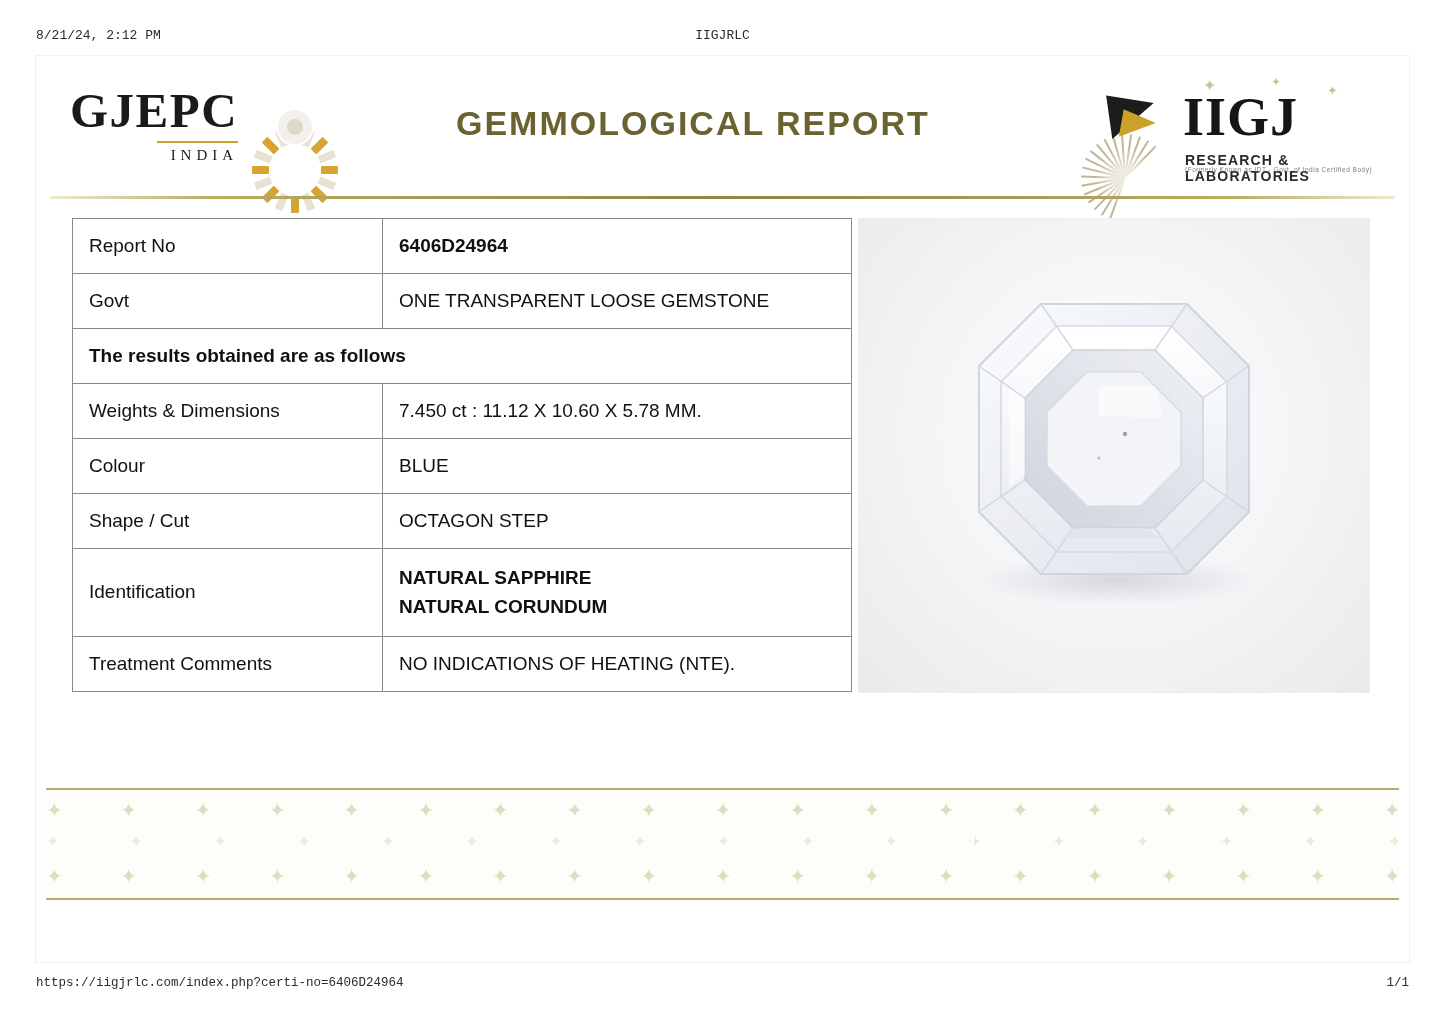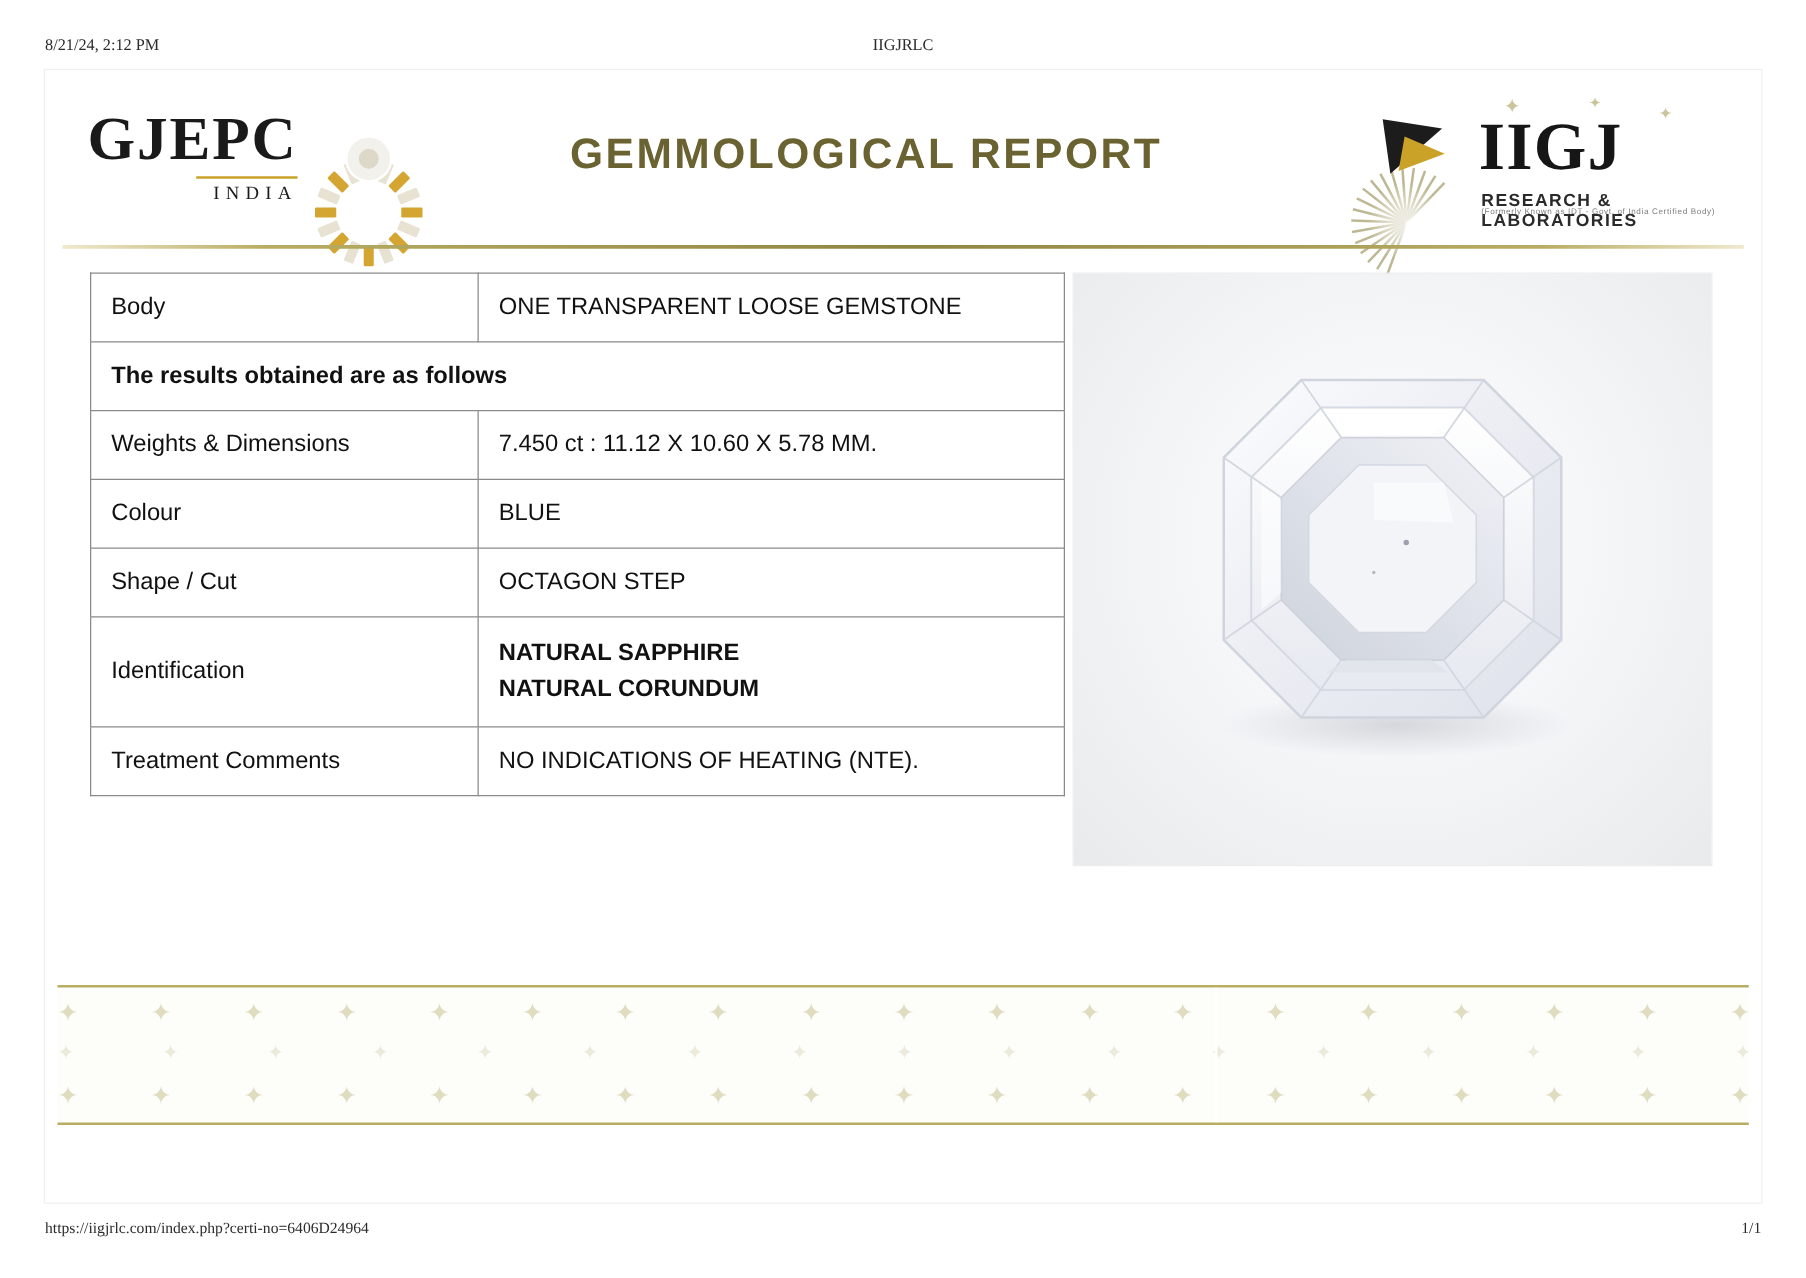--- a/index.html
+++ b/index.html
@@ -14,21 +14,21 @@
     color: #000;
     position: relative;
     overflow: hidden;
   }
 
   
   .print-meta {
     position: absolute;
     font-size: 13px;
     color: #2b2b2b;
-    font-family: Liberation Serif, serif;
+    font-family: Liberation Mono, monospace;
   }
   #print-date { left: 36px; top: 28px; }
   #print-title { left: 0; right: 0; top: 28px; text-align: center; }
   #footer-url { left: 36px; bottom: 32px; font-size: 12.5px; }
   #footer-page { right: 36px; bottom: 32px; font-size: 12.5px; }
 
   
   .page {
     position: absolute;
     left: 36px;
@@ -373,21 +373,25 @@
     </div>
 
     <div class="header-rule"></div>
   </div>
 
   <div class="body-area">
 
     <table class="report-table">
       <tbody id="table-body">
           <tr>
-            <td class="label">Body</td>
+            <td class="label">Report No</td>
+            <td class="val-bold">6406D24964</td>
+          </tr>
+          <tr>
+            <td class="label">Govt</td>
             <td>ONE TRANSPARENT LOOSE GEMSTONE</td>
           </tr>
           <tr class="full">
             <td colspan="2">The results obtained are as follows</td>
           </tr>
           <tr>
             <td class="label">Weights &amp; Dimensions</td>
             <td>7.450 ct : 11.12 X 10.60 X 5.78 MM.</td>
           </tr>
           <tr>

